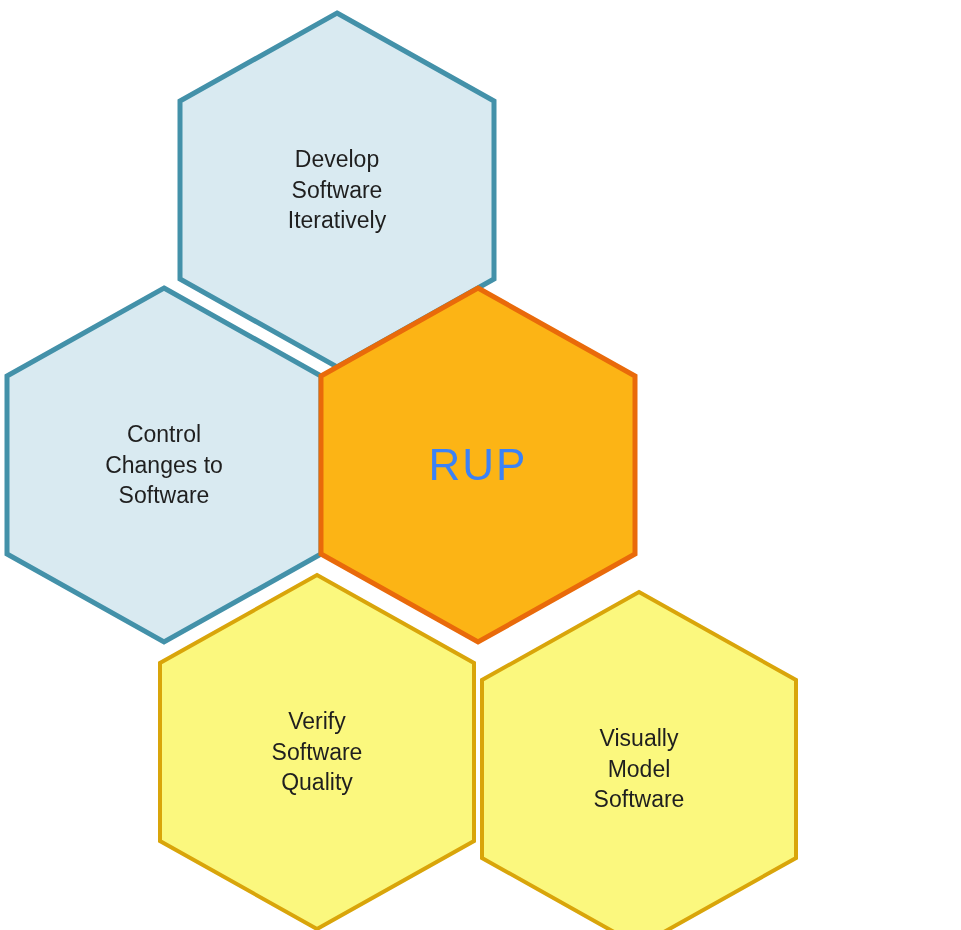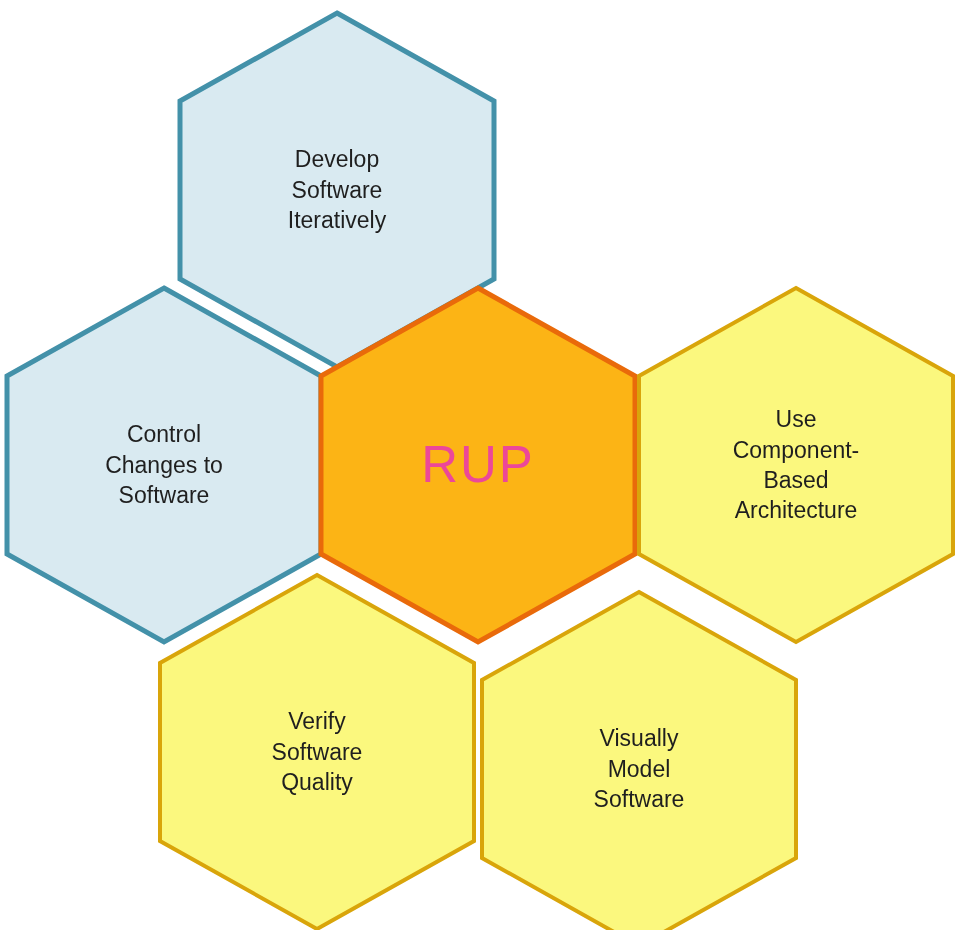--- a/index.html
+++ b/index.html
@@ -37,23 +37,23 @@
     white-space: pre-line;
     font-size: 23px;
     line-height: 1.32;
     color: #1f1f1f;
     padding: 0 40px;
   }
   .hex.blue polygon   { fill: #d9eaf1; stroke: #4391a9; stroke-width: 5; }
   .hex.yellow polygon { fill: #fbf87e; stroke: #d9a50a; stroke-width: 4; }
   .hex.center polygon { fill: #fcb415; stroke: #e96a0a; stroke-width: 5; }
   .hex.center .hex-label {
-    font-size: 51px;
+    font-size: 44px;
     letter-spacing: 2px;
-    color: #ec4899;
+    color: #3b82f6;
   }
 </style>
 </head>
 <body>
 
 <div class="canvas">
 
   <div class="hex blue" style="left:157px; top:10px;margin-left:20px;">
     <svg viewBox="0 0 320 360">
       <polygon points="160,3 317,91 317,269 160,357 3,269 3,91"></polygon>
@@ -73,29 +73,20 @@
 Software</div>
   </div>
 
   <div class="hex center" style="left:318px; top:285px;">
     <svg viewBox="0 0 320 360">
       <polygon points="160,3 317,91 317,269 160,357 3,269 3,91"></polygon>
     </svg>
     <div class="hex-label">RUP</div>
   </div>
 
-  <div class="hex yellow" style="left:636px; top:285px;">
-    <svg viewBox="0 0 320 360">
-      <polygon points="160,3 317,91 317,269 160,357 3,269 3,91"></polygon>
-    </svg>
-    <div class="hex-label">Use
-Component-
-Based
-Architecture</div>
-  </div>
 
   <div class="hex yellow" style="left:157px; top:572px;">
     <svg viewBox="0 0 320 360">
       <polygon points="160,3 317,91 317,269 160,357 3,269 3,91"></polygon>
     </svg>
     <div class="hex-label">Verify
 Software
 Quality</div>
   </div>
 

